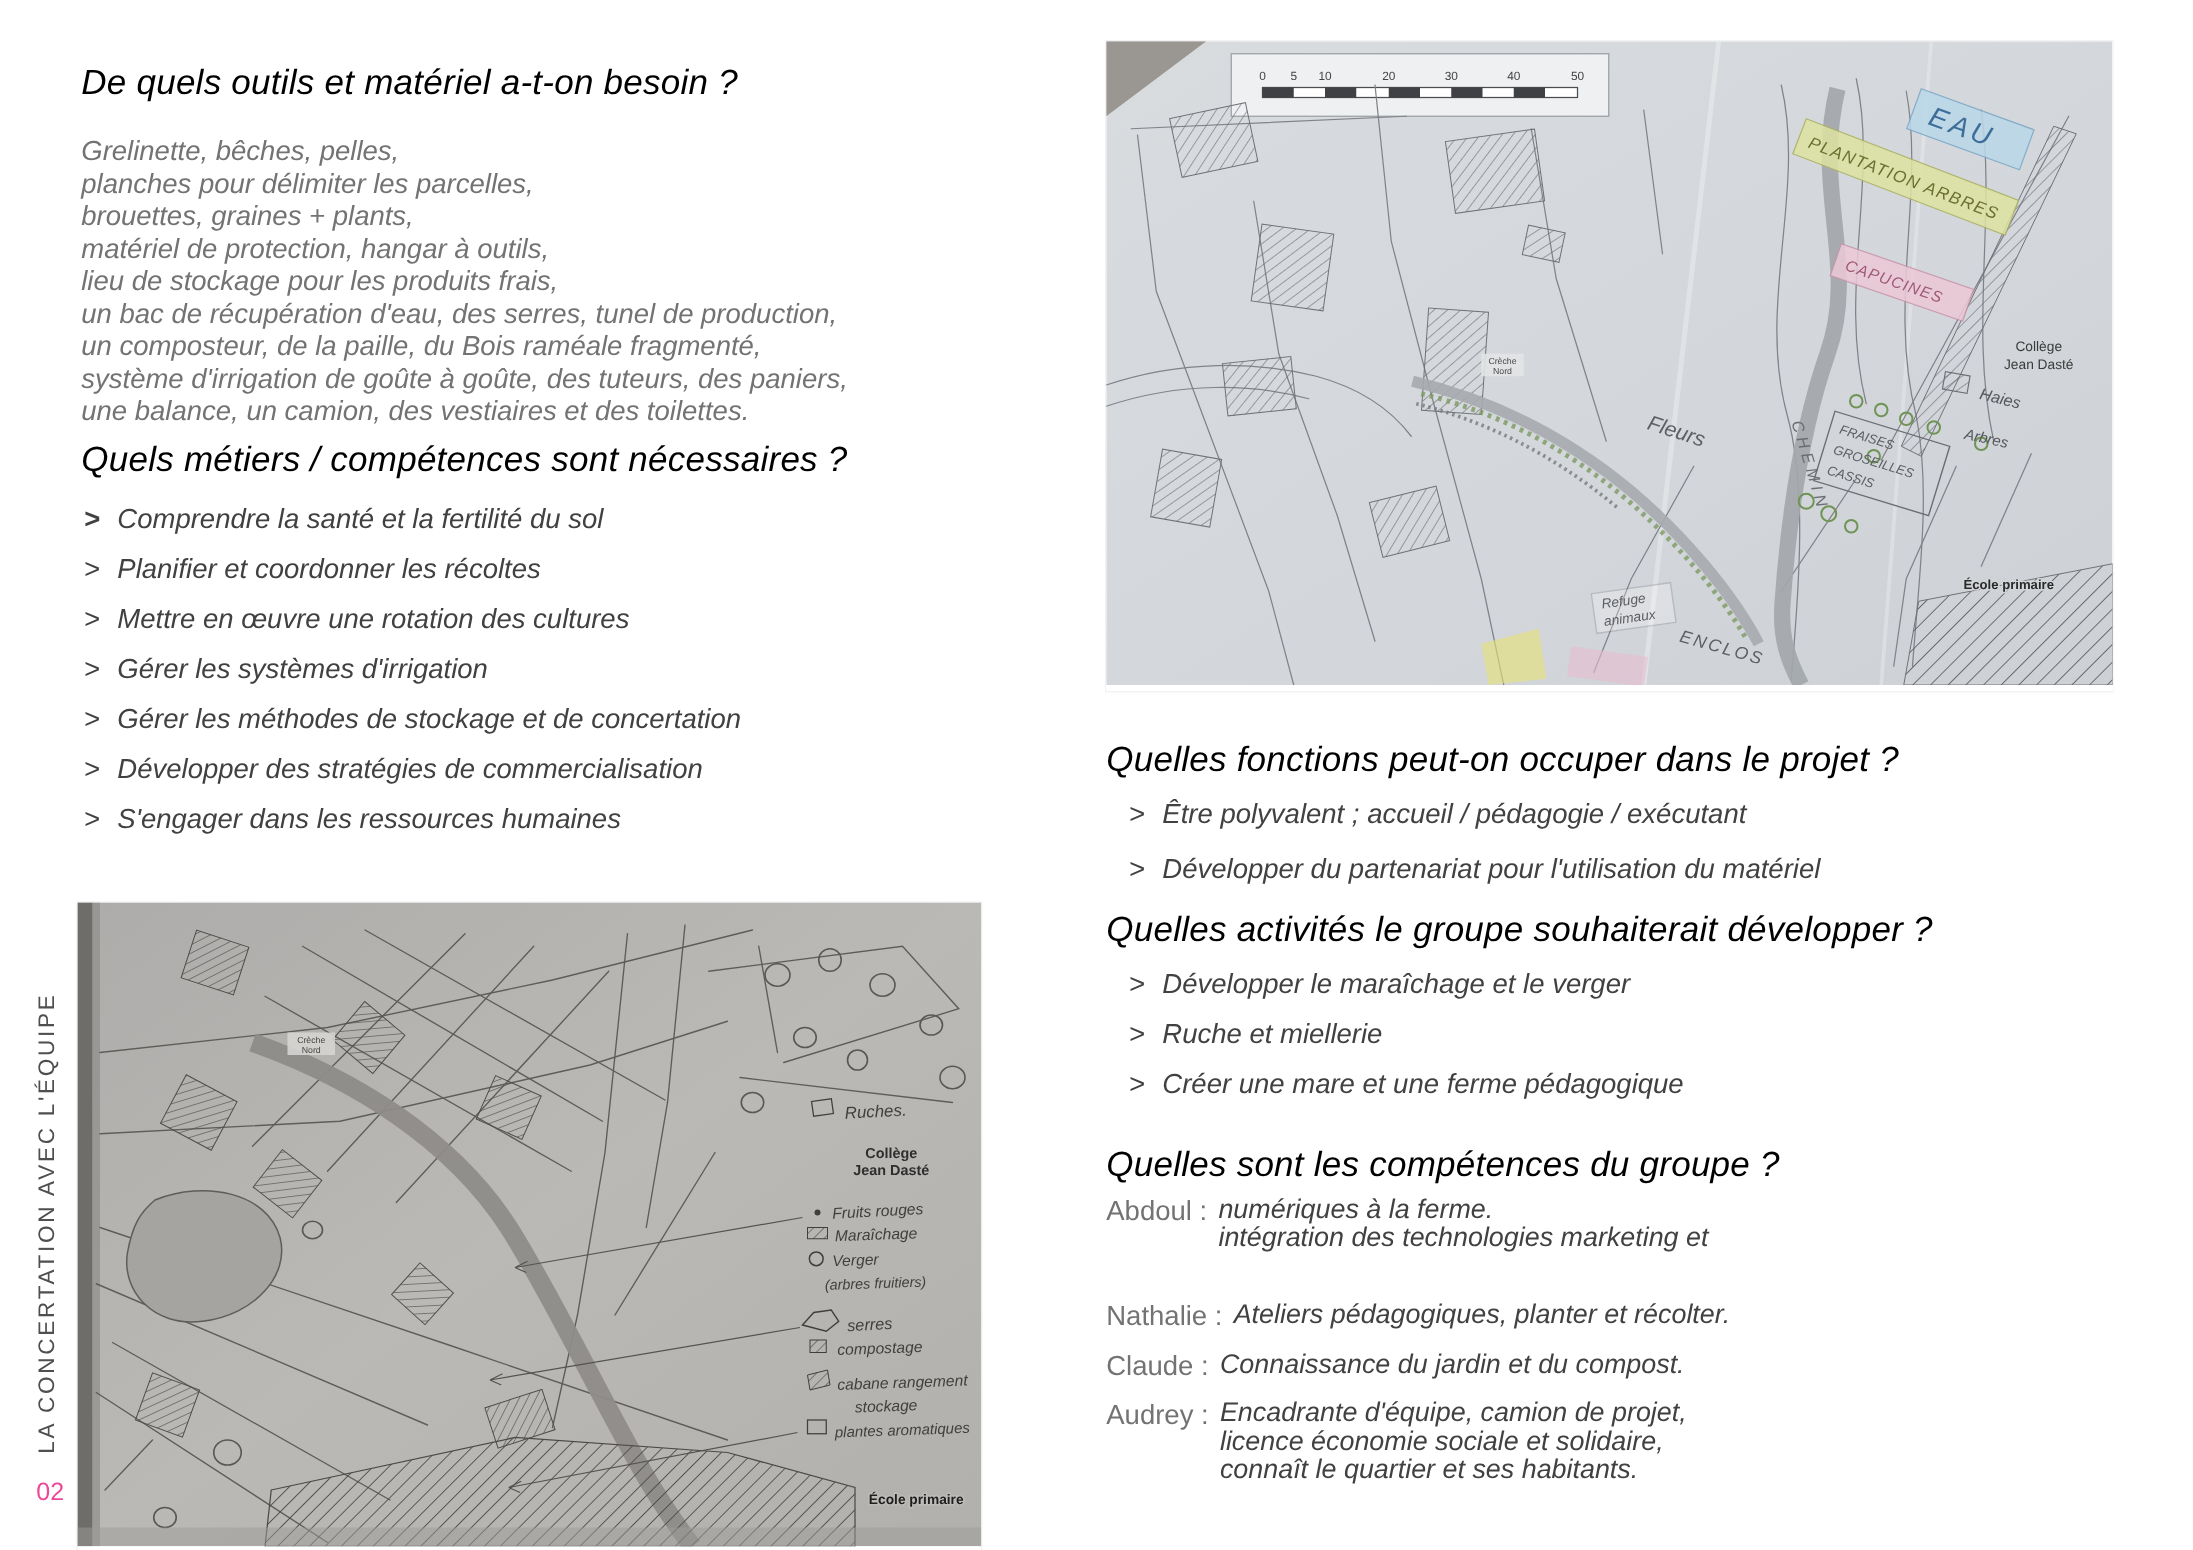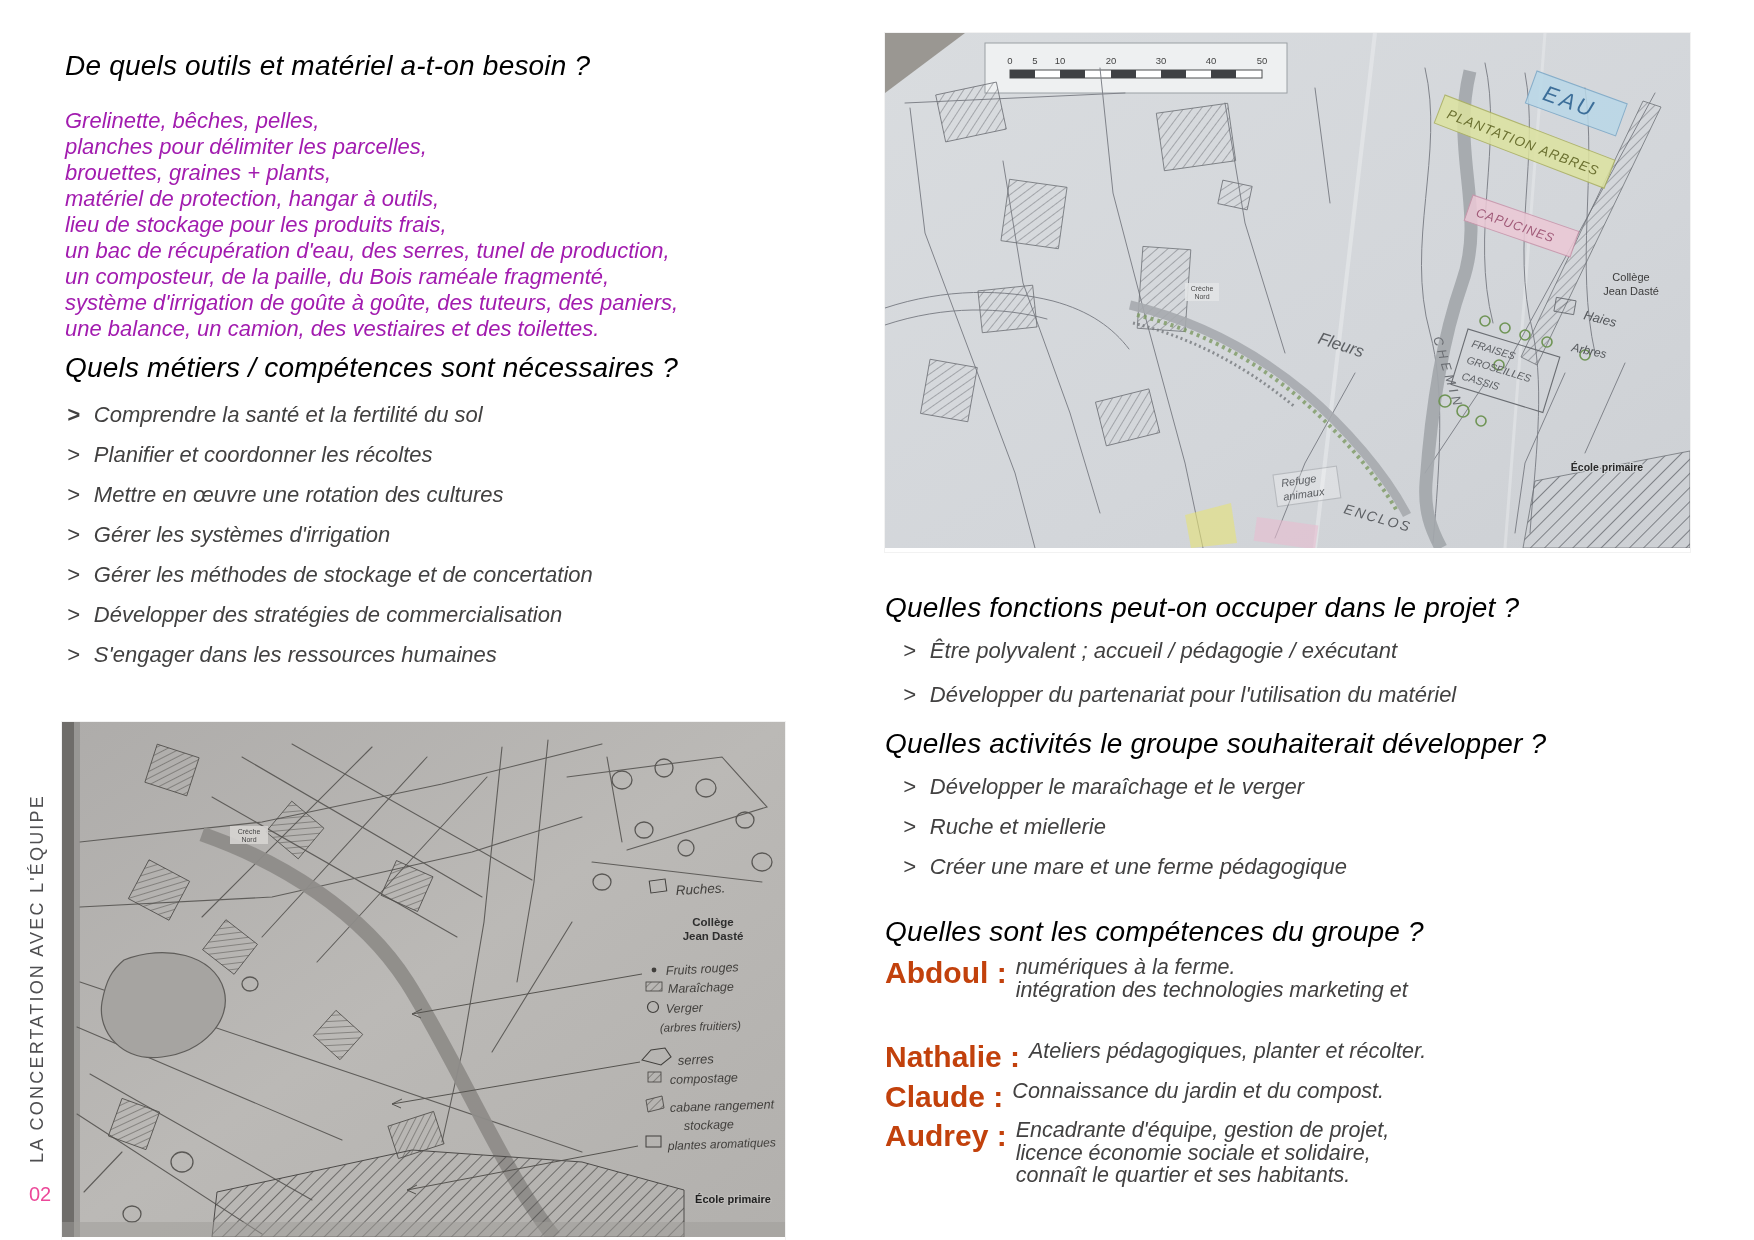--- a/index.html
+++ b/index.html
@@ -1,27 +1,27 @@
 <!DOCTYPE html>
 <html><head>
 <meta charset="utf-8">
 <style>
   html,body{margin:0;padding:0;background:#ffffff;}
   .page{position:relative;width:1754px;height:1240px;background:#ffffff;overflow:hidden;
         font-family:"Liberation Sans",sans-serif;color:#3f3e3e;}
   .abs{position:absolute;}
   .h-title{font-style:italic;font-size:28px;color:#000000;letter-spacing:.2px;white-space:nowrap;}
-  .para{font-style:italic;font-size:22px;line-height:26px;color:#a21caf;white-space:nowrap;}
+  .para{font-style:italic;font-size:22px;line-height:26px;color:#737373;white-space:nowrap;}
   .list .li{display:flex;gap:14px;font-style:italic;font-size:22px;line-height:26px;color:#424141;white-space:nowrap;}
   .list .li .b{flex:none;}
   .step40 .li{margin-bottom:14px;}
   .step44 .li{margin-bottom:18px;}
   .b.first{font-weight:bold;}
   .person{position:absolute;display:flex;gap:9px;white-space:nowrap;}
-  .pname{font-weight:bold;font-size:30px;color:#c2410c;flex:none;}
+  .pname{font-weight:normal;font-size:22px;color:#737373;flex:none;}
   .plines{font-style:italic;font-size:21.5px;line-height:22.5px;color:#424141;}
   .vlabel{position:absolute;left:27px;top:1163px;transform:rotate(-90deg);transform-origin:left top;
           font-size:18px;letter-spacing:2.2px;color:#4f4f51;white-space:nowrap;}
   .pagenum{position:absolute;left:29px;top:1183px;font-size:20px;color:#ec4899;}
   .mapimg{position:absolute;box-shadow:0 0 0 1px rgba(0,0,0,.05);}
   svg text{font-family:"Liberation Sans",sans-serif;}
   .hand{font-style:italic;}
 </style>
 </head>
 <body>
@@ -369,19 +369,19 @@
   </div>
   <div class="person" style="left:885px;top:1080px">
     <span class="pname">Claude :</span>
     <div class="plines">
       <div>Connaissance du jardin et du compost.</div>
     </div>
   </div>
   <div class="person" style="left:885px;top:1119px">
     <span class="pname">Audrey :</span>
     <div class="plines">
-      <div>Encadrante d'équipe, gestion de projet,</div>
+      <div>Encadrante d'équipe, camion de projet,</div>
       <div>licence économie sociale et solidaire,</div>
       <div>connaît le quartier et ses habitants.</div>
     </div>
   </div>
 
 </div>
 
 </body></html>

